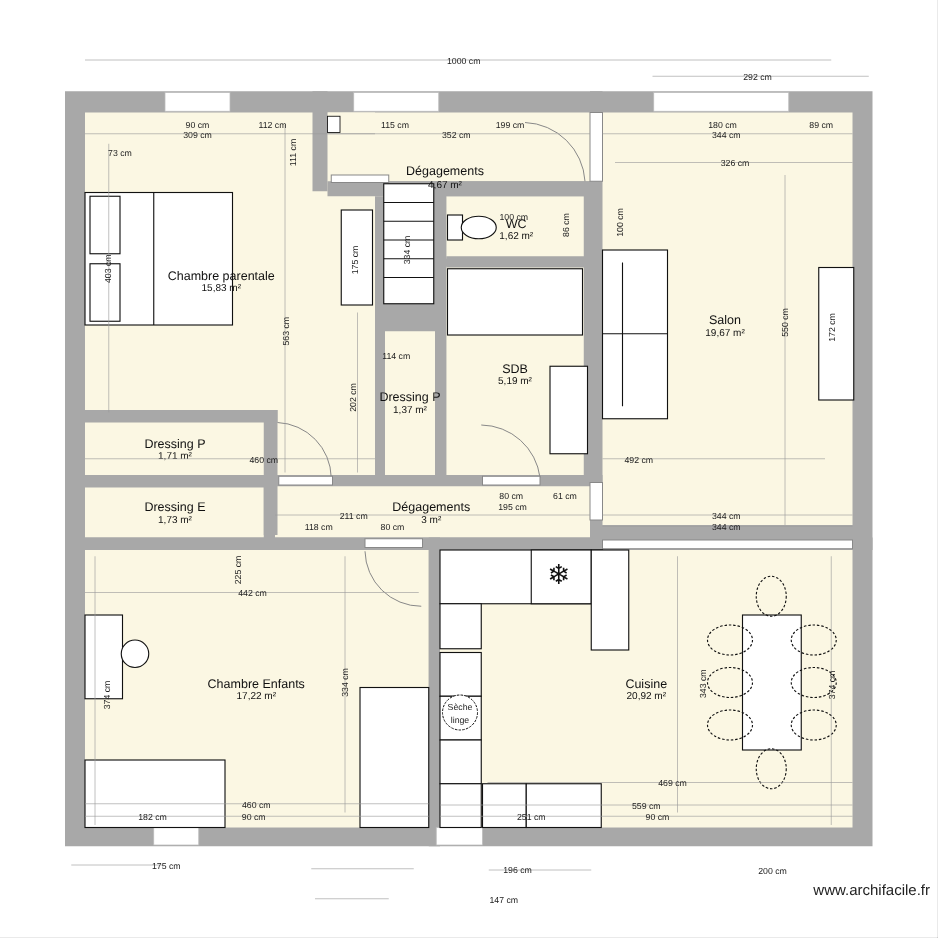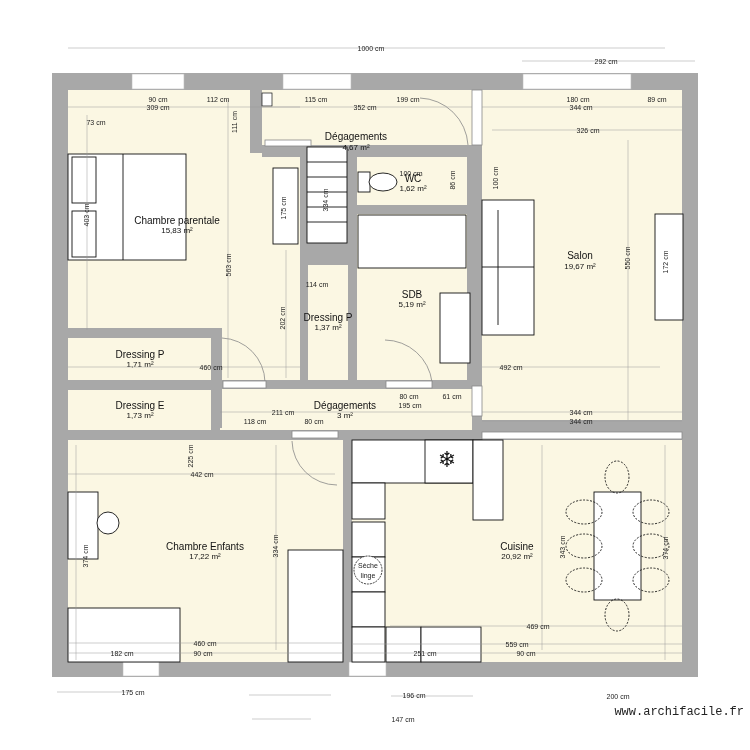--- a/index.html
+++ b/index.html
@@ -1,20 +1,20 @@
 <!DOCTYPE html>
 <html><head>
 <meta charset="utf-8">
 <style>
   html,body{margin:0;padding:0;background:#fff;}
   body{width:750px;height:750px;position:relative;overflow:hidden;font-family:"Liberation Sans",sans-serif;}
   #plan{position:absolute;left:0;top:0;width:750px;height:750px;}
   .lbl{font-family:"Liberation Sans",sans-serif;fill:#111;}
   .dim{font-family:"Liberation Sans",sans-serif;font-size:7px;fill:#222;}
-  .watermark{position:absolute;right:6px;top:705px;font-size:12px;color:#222;font-family:Liberation Mono, monospace;}
+  .watermark{position:absolute;right:6px;top:705px;font-size:12px;color:#222;font-family:Liberation Sans, sans-serif;}
 </style>
 </head>
 <body>
 
 <svg id="plan" viewBox="0 0 750 750" xmlns="http://www.w3.org/2000/svg">
 
   <rect x="52" y="73" width="646" height="604" fill="#a8a8a8"></rect>
 
   <g fill="#fbf7e3">
     <rect x="68" y="90" width="232" height="290"></rect>

